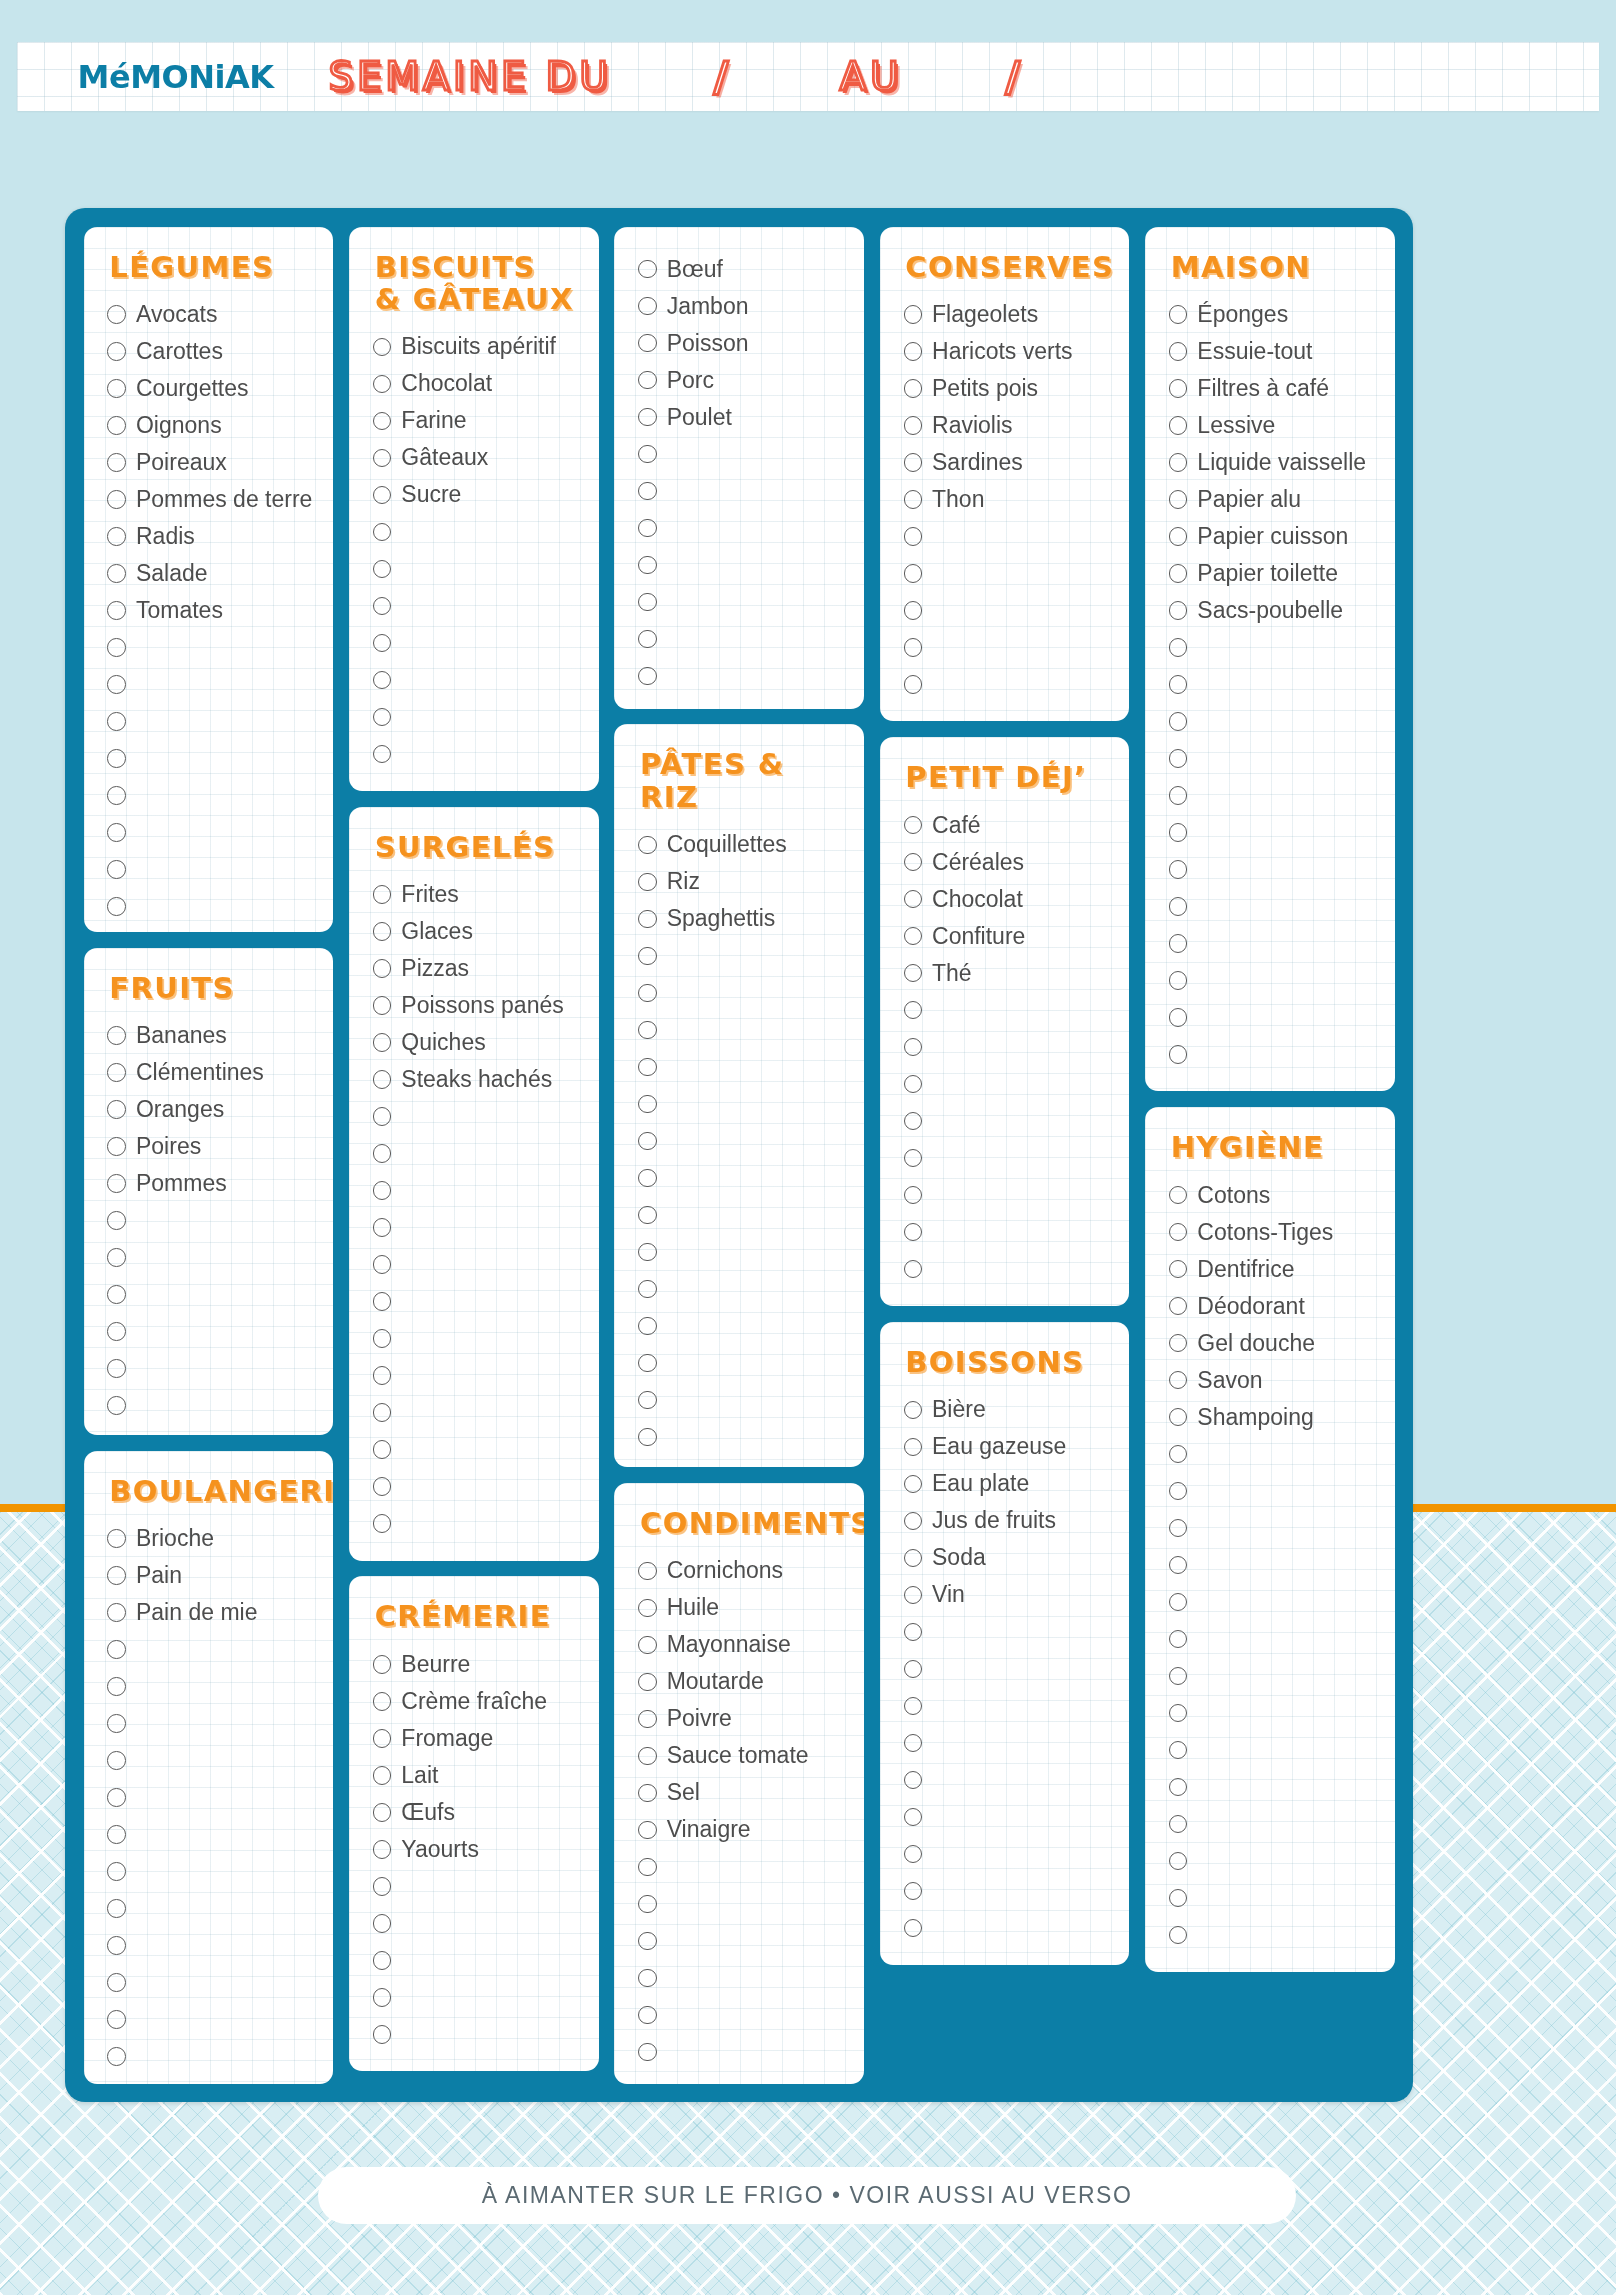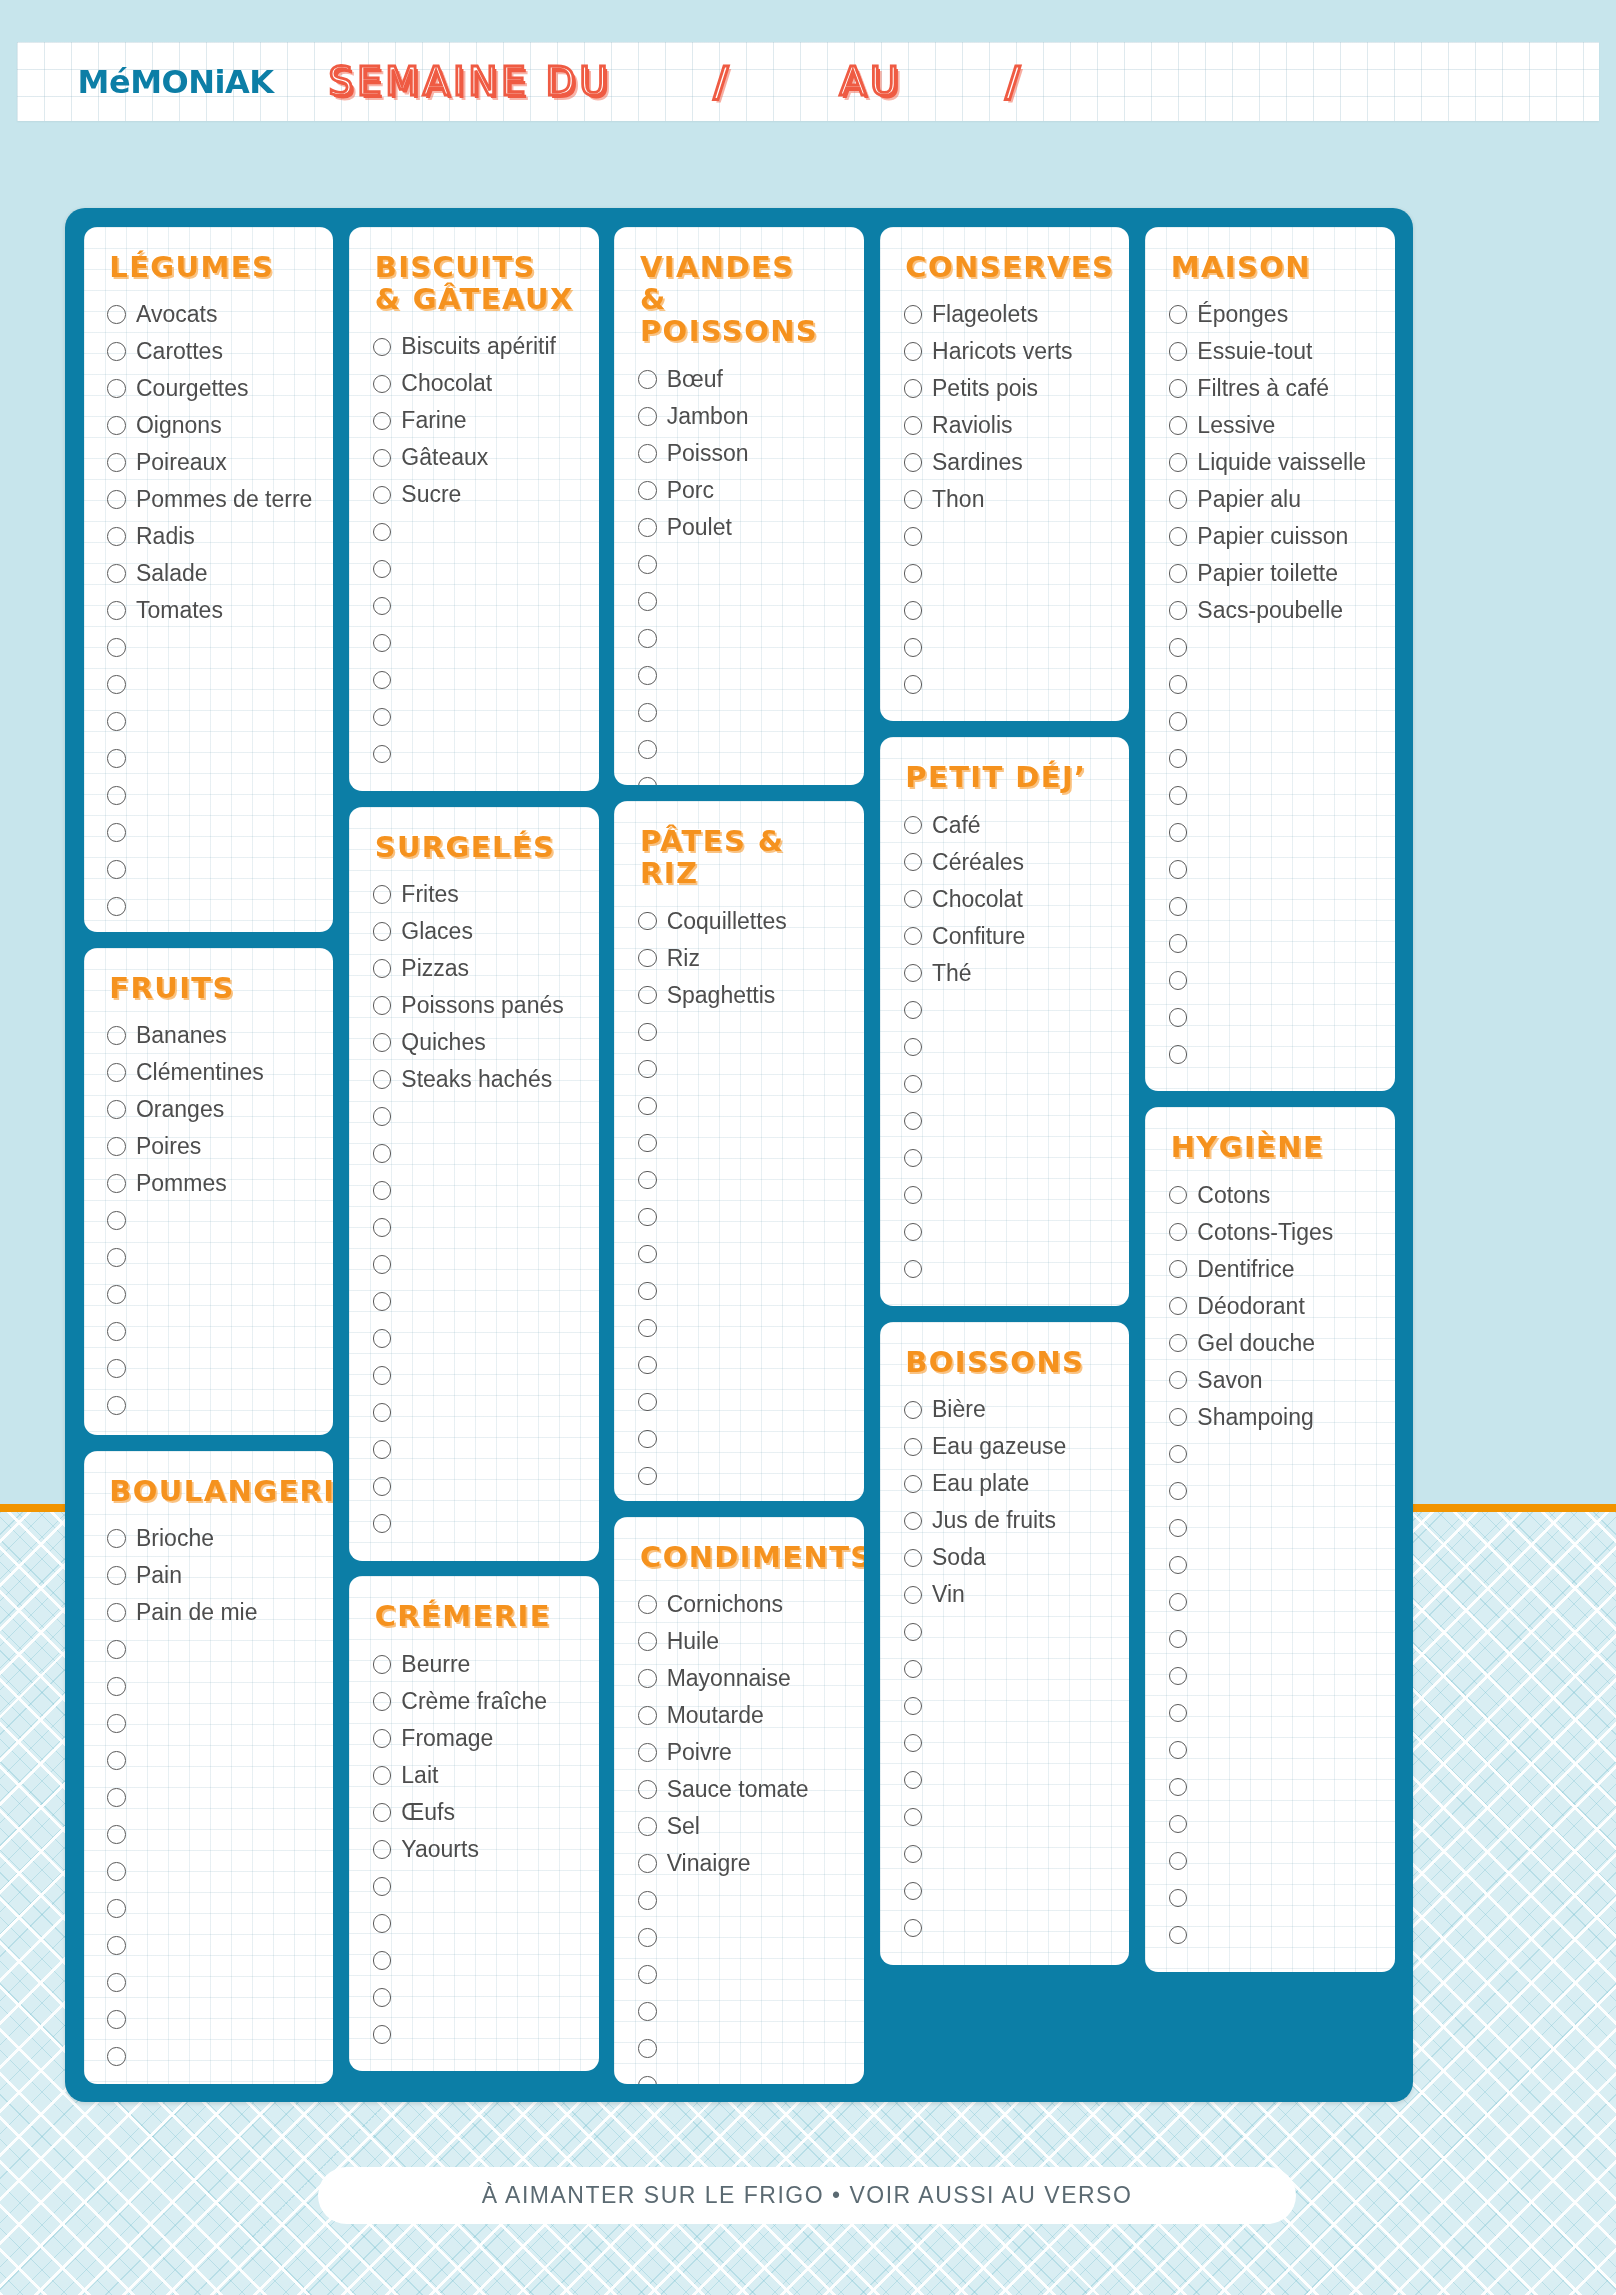--- a/index.html
+++ b/index.html
@@ -54,21 +54,21 @@
     height: 42px;
     background: #c7e5ec;
   }
 
   
   .header-bar {
     position: absolute;
     left: 16.6px;
     right: 16.6px;
     top: 42px;
-    height: 79px;
+    height: 69px;
     background: #ffffff;
     background-image:
       linear-gradient(to right, rgba(150,185,200,0.30) 0.9px, transparent 0.9px),
       linear-gradient(to bottom, rgba(150,185,200,0.30) 0.9px, transparent 0.9px);
     background-size: 27px 27px;
     display: flex;
     align-items: center;
     box-shadow: 0 0.9px 1.8px rgba(0,0,0,0.05);
   }
   .brand {
@@ -593,22 +593,20 @@
           </li>
           <li class="item">
             <span class="bullet"></span>
             <span class="item-label"></span>
           </li>
         </ul>
       </div>
     </div>
     <div class="col">
       <div class="card">
-        <div class="card-title">VIANDES
-&amp; POISSONS</div>
         <ul class="items">
           <li class="item">
             <span class="bullet"></span>
             <span class="item-label">Bœuf</span>
           </li>
           <li class="item">
             <span class="bullet"></span>
             <span class="item-label">Jambon</span>
           </li>
           <li class="item">

